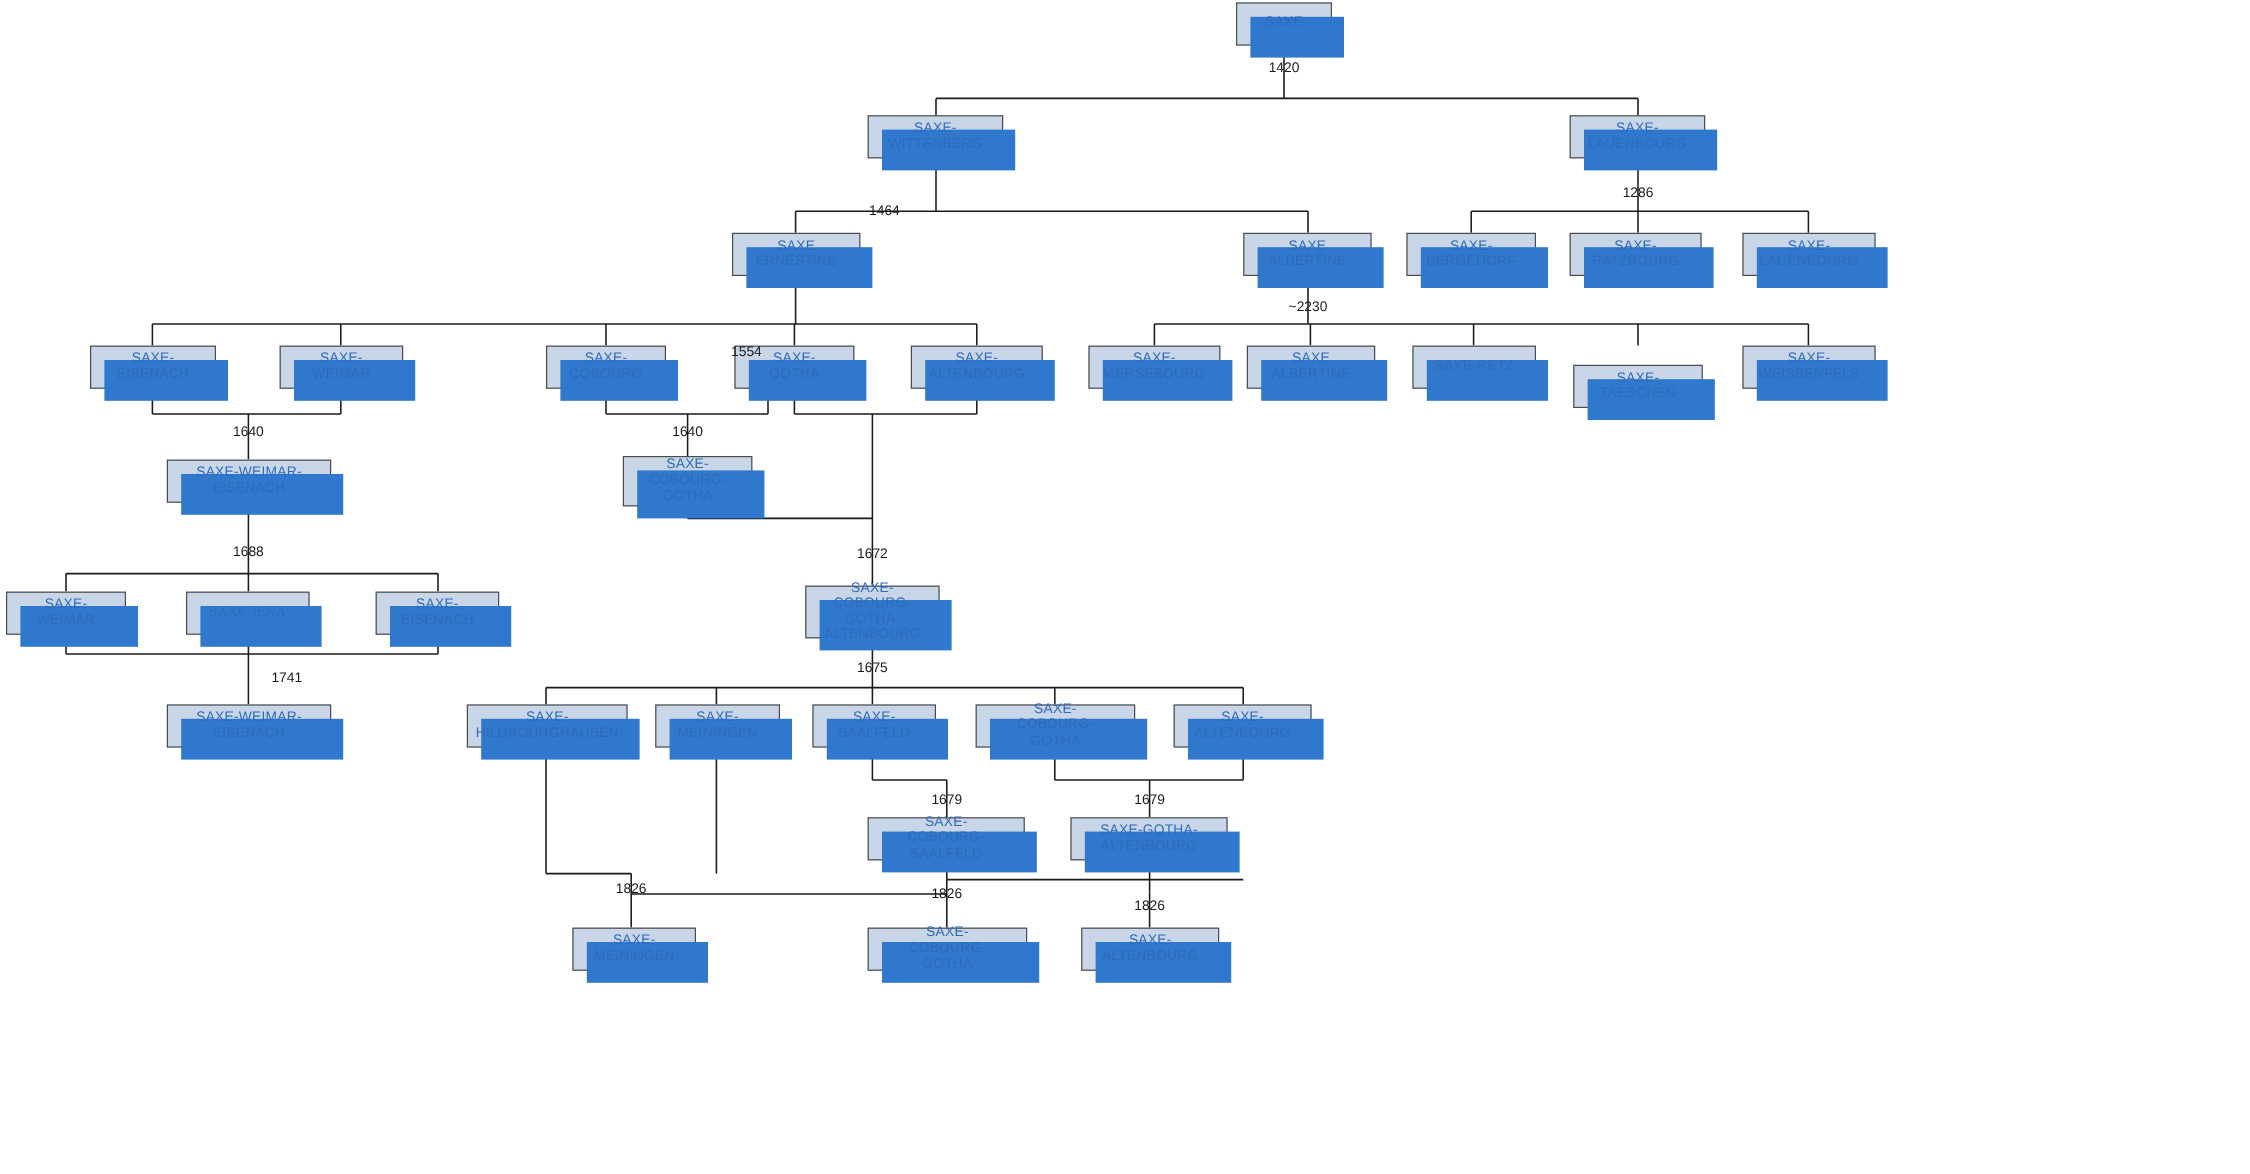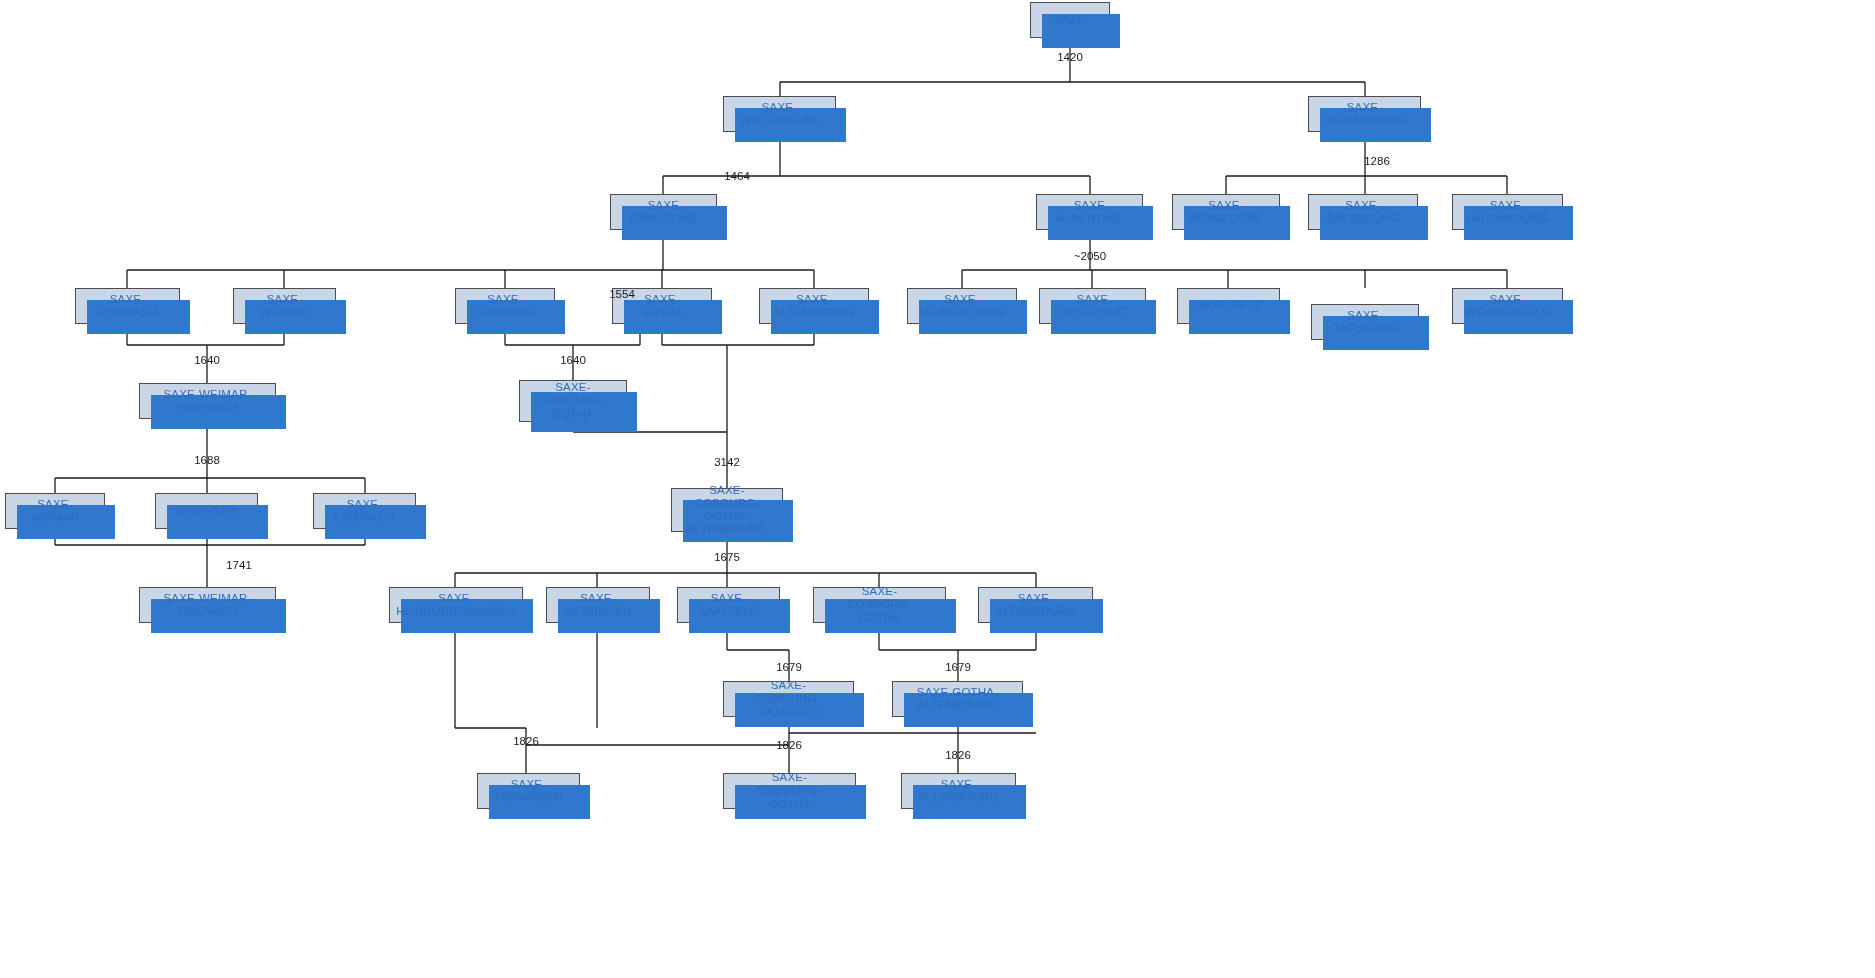--- a/index.html
+++ b/index.html
@@ -255,27 +255,27 @@
       <div class="node" style="left: 723px; top: 773px; width: 133px; height: 36px;">
         <span class="label">SAXE-COBOURG-GOTHA</span>
       </div>
       <div class="node" style="left: 901px; top: 773px; width: 115px; height: 36px;">
         <span class="label">SAXE-ALTENBOURG</span>
       </div>
     </div>
   <div id="labels-layer">
       <div class="edge-label" style="left: 1070px; top: 57px;">1420</div>
       <div class="edge-label" style="left: 737px; top: 176px;">1464</div>
-      <div class="edge-label" style="left: 1365px; top: 161px; margin-left: 12px;">1286</div>
-      <div class="edge-label" style="left: 1090px; top: 256px;">~2050</div>
+      <div class="edge-label" style="left: 1365px; top: 161px;">1286</div>
+      <div class="edge-label" style="left: 1090px; top: 256px;">~2230</div>
       <div class="edge-label" style="left: 622px; top: 294px;">1554</div>
       <div class="edge-label" style="left: 207px; top: 360px;">1640</div>
       <div class="edge-label" style="left: 573px; top: 360px;">1640</div>
       <div class="edge-label" style="left: 207px; top: 460px;">1688</div>
-      <div class="edge-label" style="left: 727px; top: 462px;">3142</div>
+      <div class="edge-label" style="left: 727px; top: 462px;">1672</div>
       <div class="edge-label" style="left: 207px; top: 565px; margin-left: 32px;">1741</div>
       <div class="edge-label" style="left: 727px; top: 557px;">1675</div>
       <div class="edge-label" style="left: 789px; top: 667px;">1679</div>
       <div class="edge-label" style="left: 958px; top: 667px;">1679</div>
       <div class="edge-label" style="left: 526px; top: 741px;">1826</div>
       <div class="edge-label" style="left: 789px; top: 745px;">1826</div>
       <div class="edge-label" style="left: 958px; top: 755px;">1826</div>
     </div>
 
 </div>

